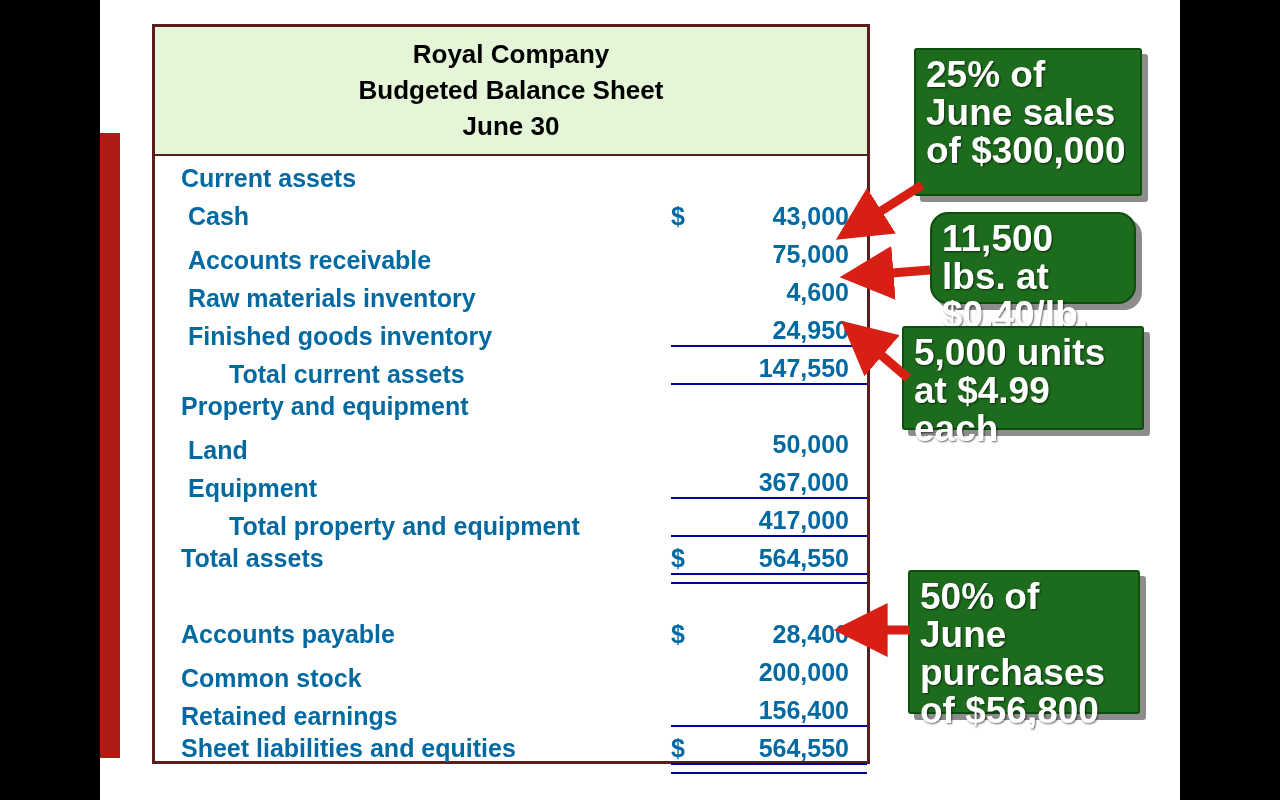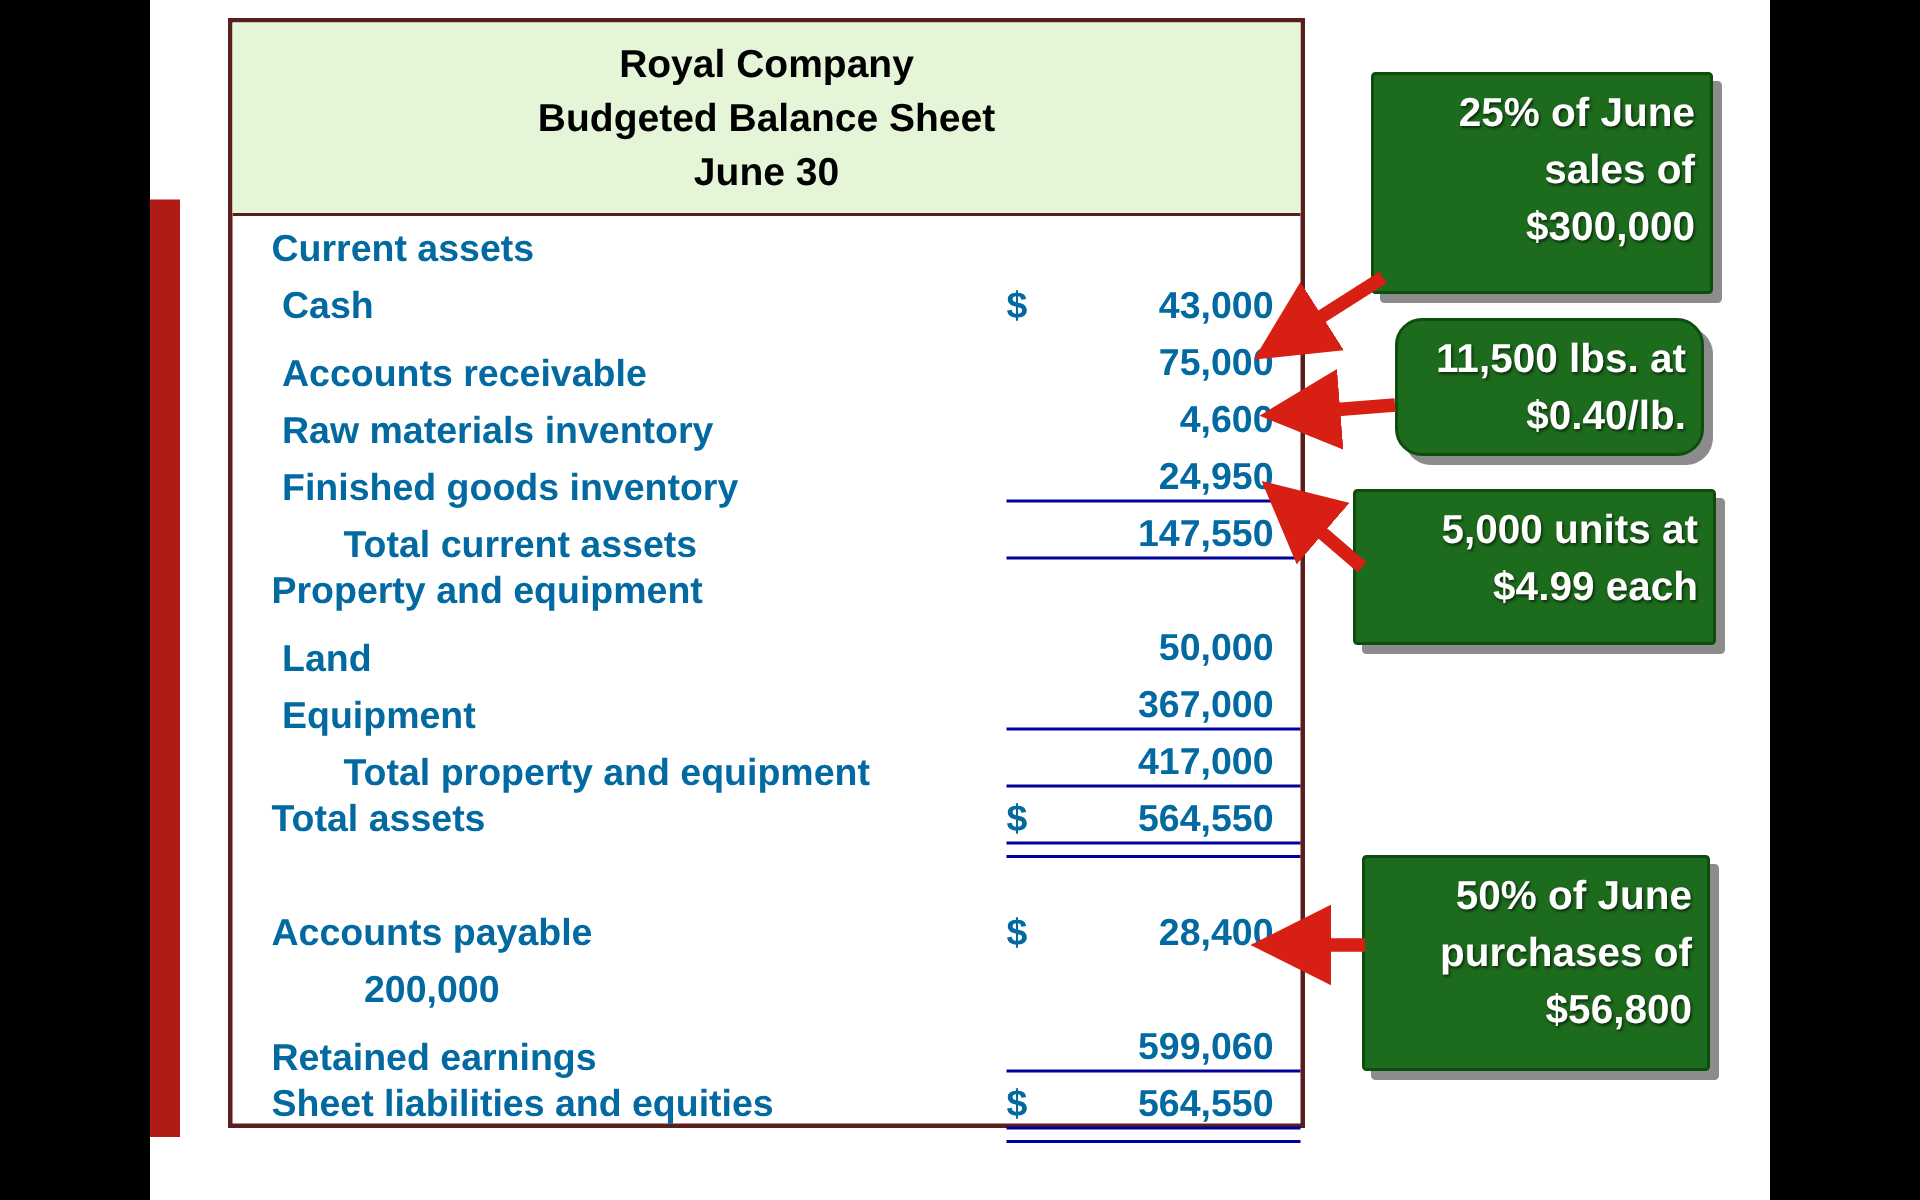--- a/index.html
+++ b/index.html
@@ -29,21 +29,21 @@
     top: 133px;
     width: 20px;
     height: 625px;
     background: #b11b16;
   }
 
   
   .bs-box {
     position: absolute;
     left: 152px;
-    top: 12px;
+    top: 24px;
     width: 718px;
     height: 740px;
     border: 3px solid #5a1f1c;
     box-sizing: border-box;
     background: #ffffff;
   }
   .bs-header {
     background: #e4f5d8;
     border-bottom: 2px solid #5a1f1c;
     text-align: center;
@@ -103,23 +103,23 @@
 
   
   .callout {
     position: absolute;
     background: #1d6b1d;
     border: 2px solid #0d4d0d;
     border-radius: 3px;
     box-shadow: 6px 6px 0 rgba(0,0,0,0.45);
     color: #ffffff;
     font-weight: bold;
-    font-size: 27px;
+    font-size: 37px;
     line-height: 38px;
-    text-align: right;
+    text-align: left;
     padding: 6px 10px;
     box-sizing: border-box;
     text-shadow: 1px 1px 2px rgba(0,0,0,0.6);
   }
   #callout-ar   { left: 914px; top: 48px;  width: 228px; height: 148px; }
   #callout-rm   { left: 930px; top: 212px; width: 206px; height: 92px; border-radius: 18px;  }
   #callout-fg   { left: 902px; top: 326px; width: 242px; height: 104px; }
   #callout-ap   { left: 908px; top: 570px; width: 232px; height: 144px; }
 
   .arrow-layer {
@@ -235,30 +235,31 @@
         </div>
         <div class="blank-row"></div>
         <div class="row indent-0">
           <div class="label">Accounts payable</div>
           <div class="num-cell">
             <div class="cur">$</div>
             <div class="amt">28,400</div>
           </div>
         </div>
         <div class="row indent-0">
+          <div class="label">Common stock</div>
           <div class="num-cell">
             <div class="cur"></div>
             <div class="amt">200,000</div>
           </div>
         </div>
         <div class="row indent-0 underline">
           <div class="label">Retained earnings</div>
           <div class="num-cell">
             <div class="cur"></div>
-            <div class="amt">599,060</div>
+            <div class="amt">156,400</div>
           </div>
         </div>
         <div class="row indent-0 underline">
           <div class="label">Sheet liabilities and equities</div>
           <div class="num-cell">
             <div class="cur">$</div>
             <div class="amt">564,550</div>
           </div>
         </div>
         <div class="row after-rule">

